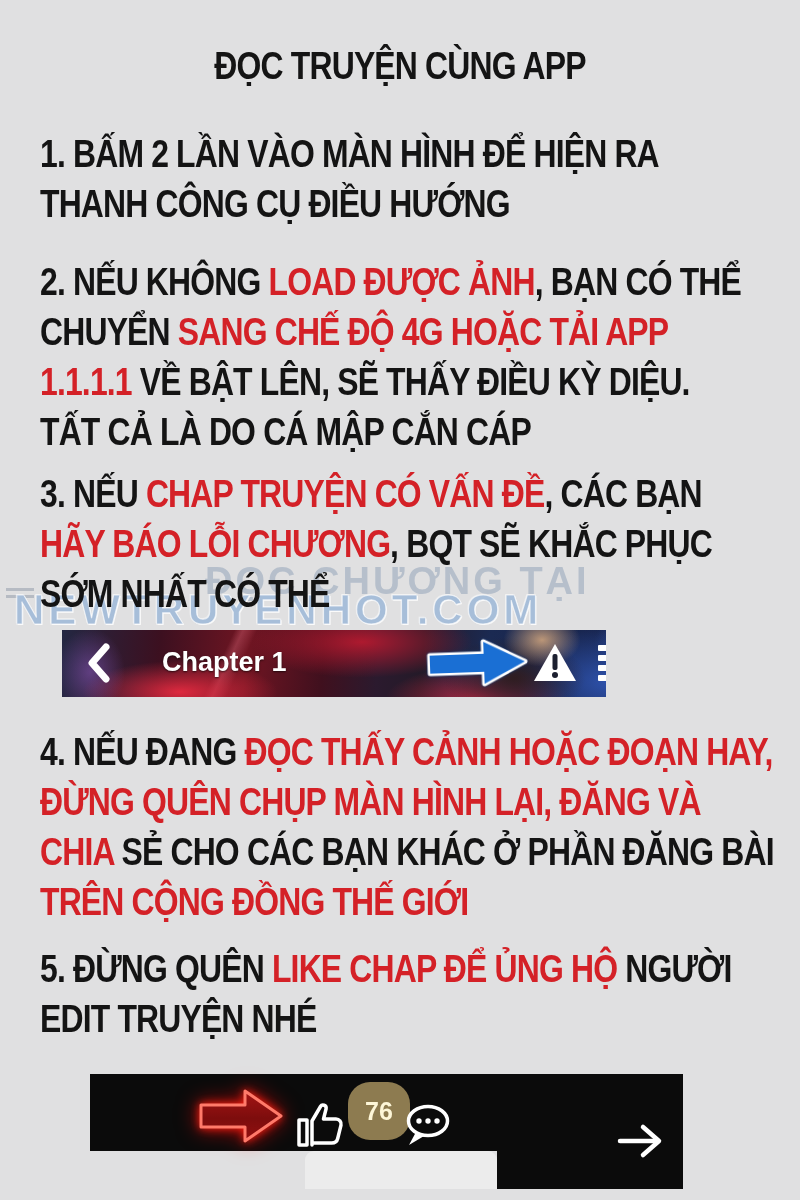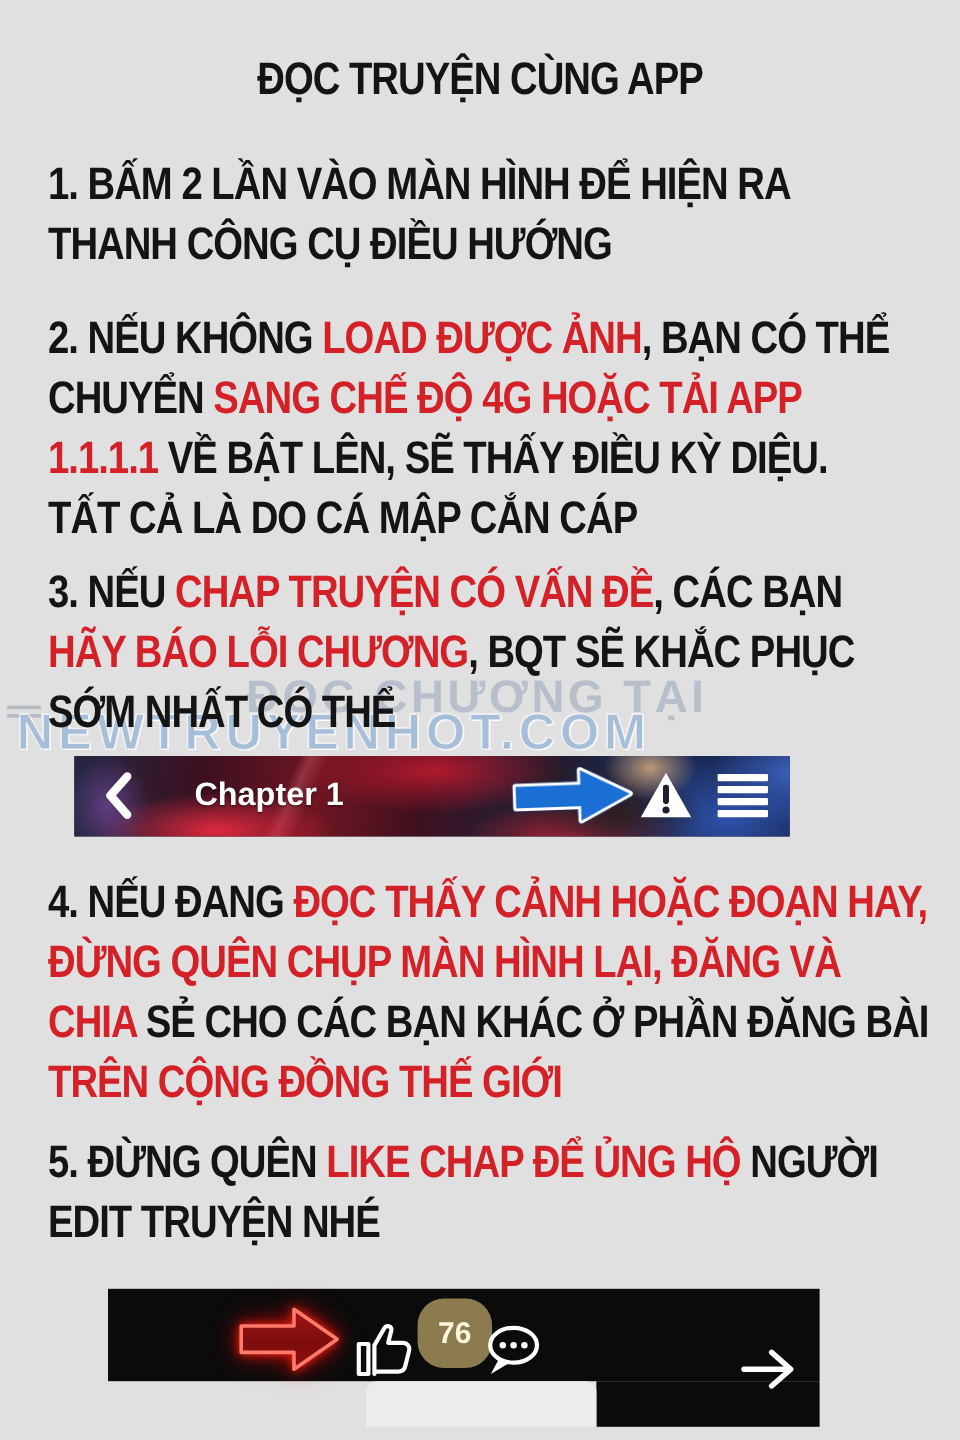--- a/index.html
+++ b/index.html
@@ -32,21 +32,21 @@
     position:absolute;left:14px;top:586px;z-index:2;
     font-size:42px;font-weight:700;letter-spacing:4px;
     color:#a7bed9;
     -webkit-text-stroke:1px rgba(255,255,255,.65);
     text-shadow:1px 1px 0 rgba(255,255,255,.8), -1px -1px 0 rgba(255,255,255,.4);
   }
   .wm-mini{position:absolute;left:6px;top:588px;z-index:1;}
   .wm-mini i{display:block;width:28px;height:3px;margin-bottom:4px;background:rgba(140,150,165,.5);}
   
   .nav-shot{
-    position:absolute;left:62px;top:630px;width:596px;height:67px;overflow:hidden;z-index:4;
+    position:absolute;left:62px;top:630px;width:544px;height:67px;overflow:hidden;z-index:4;
     background-color:#1a1c33;
     background-image:
       radial-gradient(ellipse 55px 38px at 480px 10px, rgba(196,156,122,.95), rgba(196,156,122,0) 70%),
       radial-gradient(ellipse 95px 55px at 452px 48px, rgba(46,28,30,.95), rgba(46,28,30,0) 75%),
       radial-gradient(ellipse 120px 75px at 545px 52px, rgba(47,84,176,.95), rgba(47,84,176,0) 75%),
       radial-gradient(ellipse 85px 60px at 596px 14px, rgba(66,108,205,.85), rgba(66,108,205,0) 75%),
       radial-gradient(ellipse 50px 62px at 28px 42px, rgba(148,92,200,.5), rgba(148,92,200,0) 70%),
       radial-gradient(ellipse 150px 48px at 118px 62px, rgba(238,44,66,.9), rgba(238,44,66,0) 65%),
       radial-gradient(ellipse 170px 55px at 300px 12px, rgba(196,26,48,.85), rgba(196,26,48,0) 65%),
       radial-gradient(ellipse 130px 45px at 415px 68px, rgba(230,40,62,.7), rgba(230,40,62,0) 70%),

